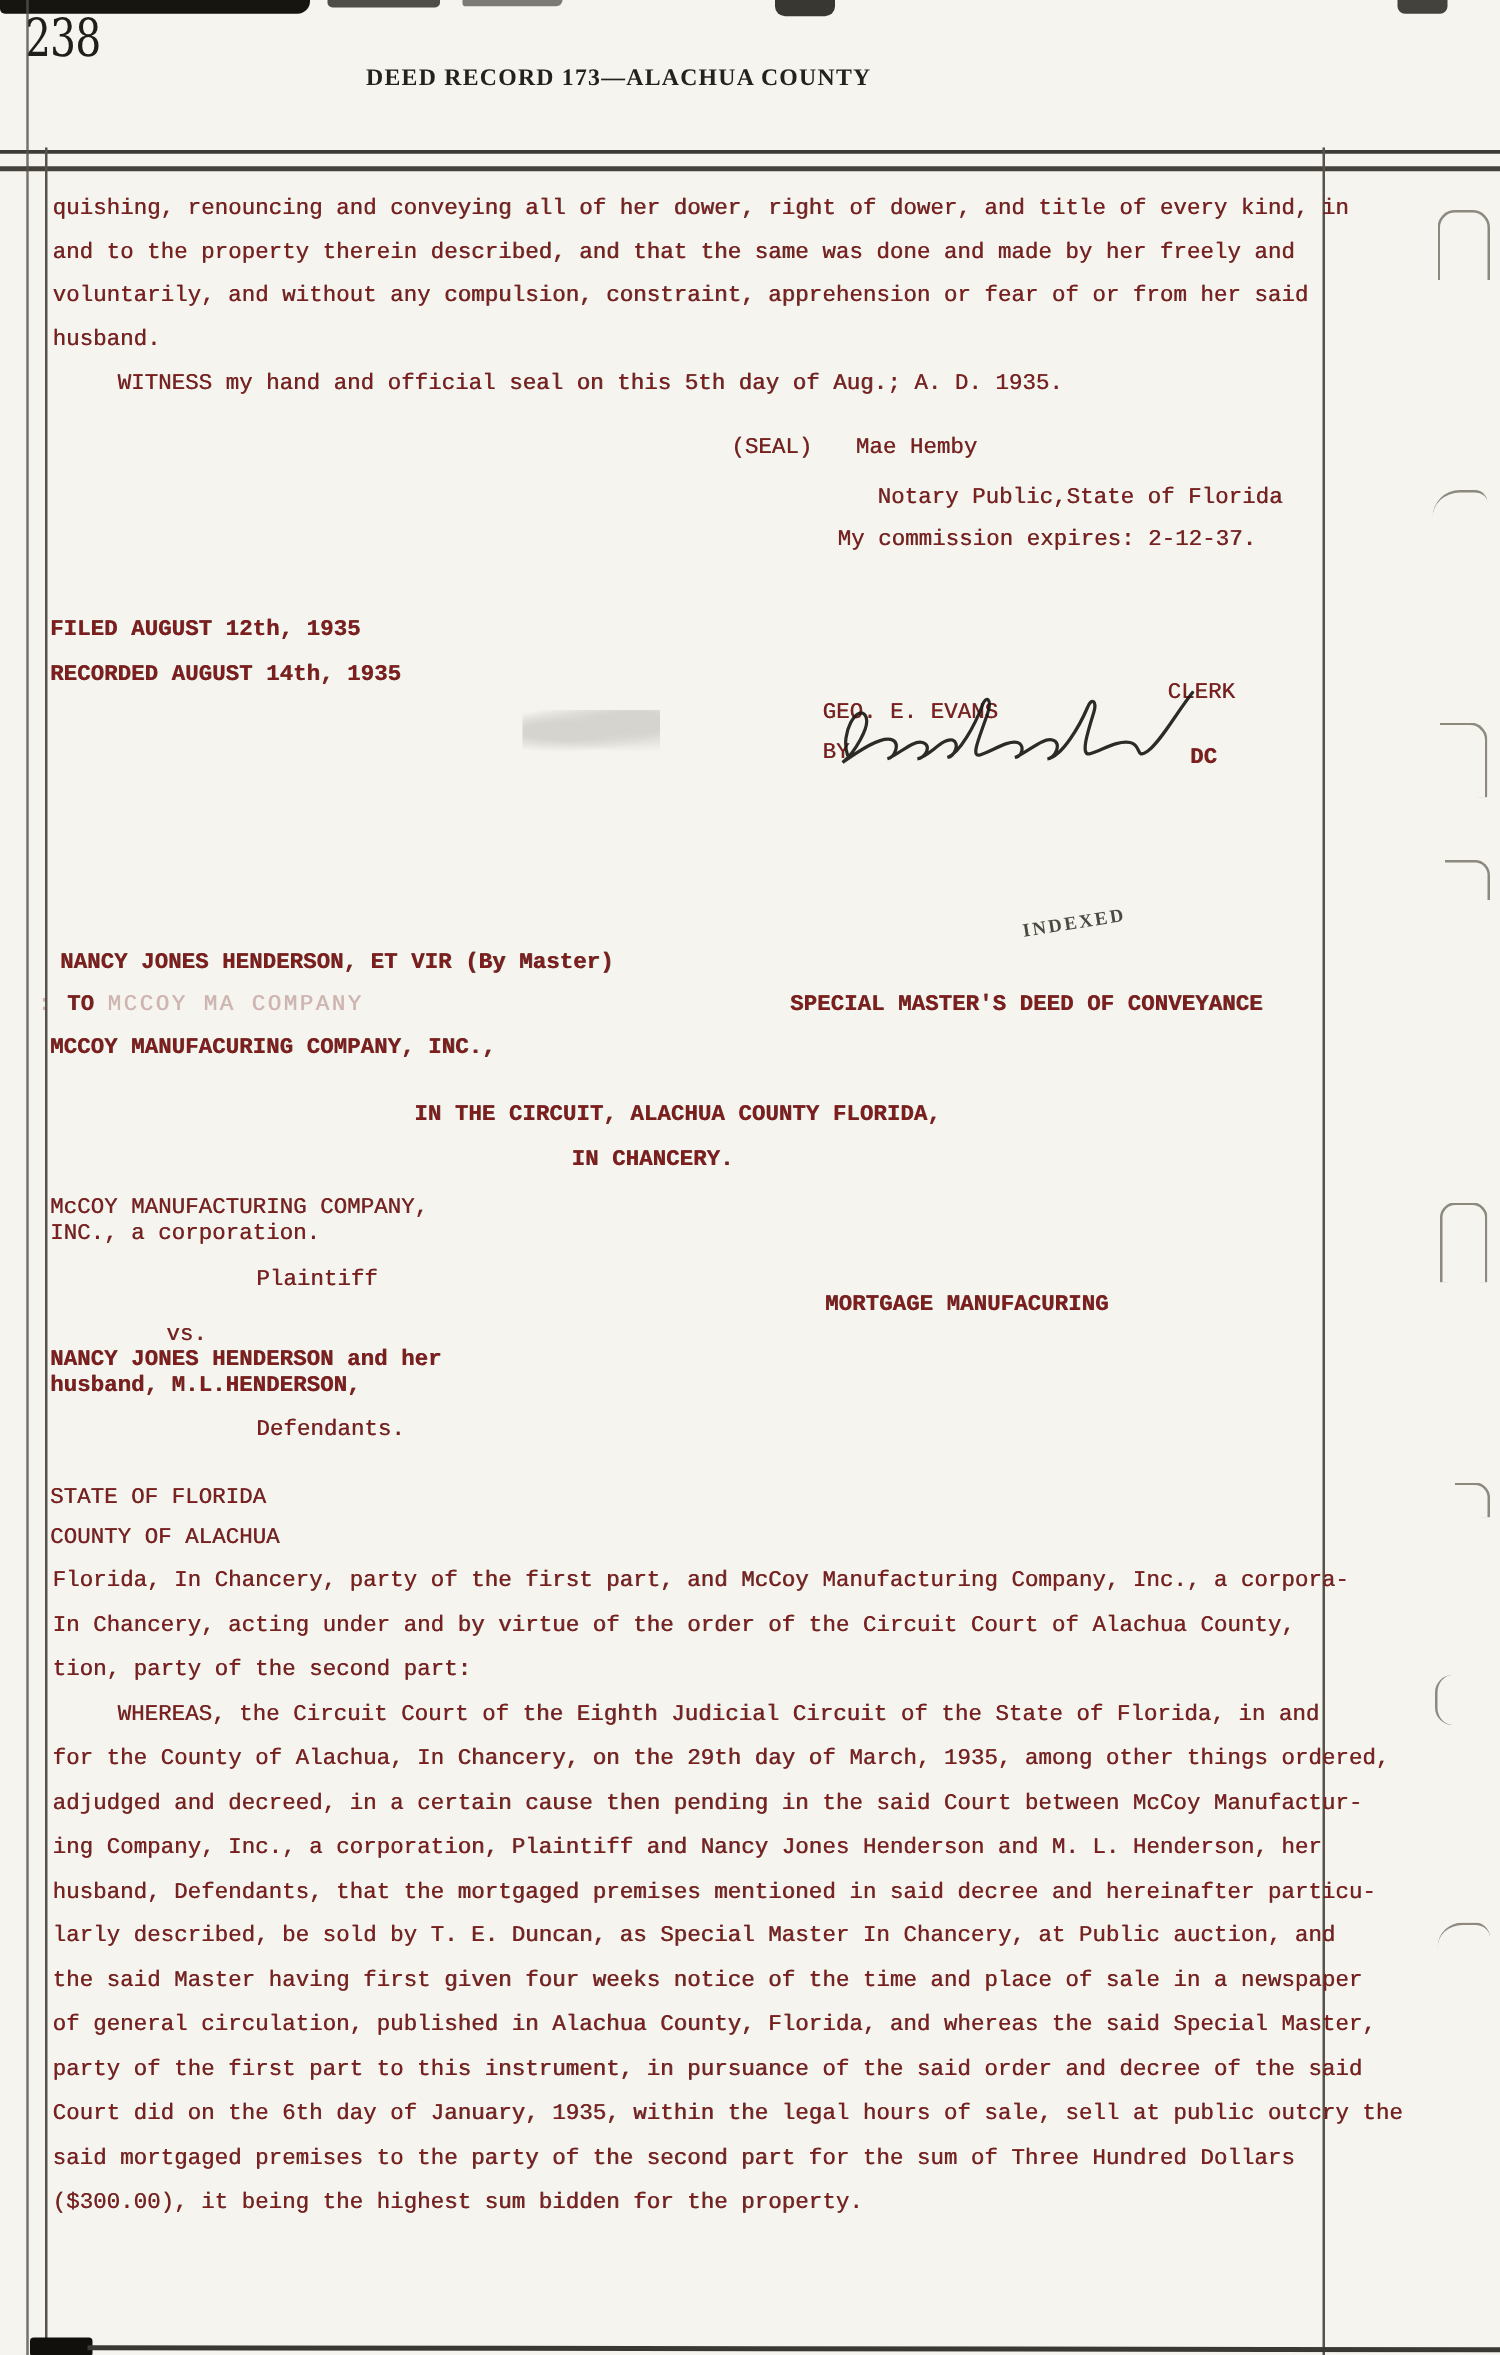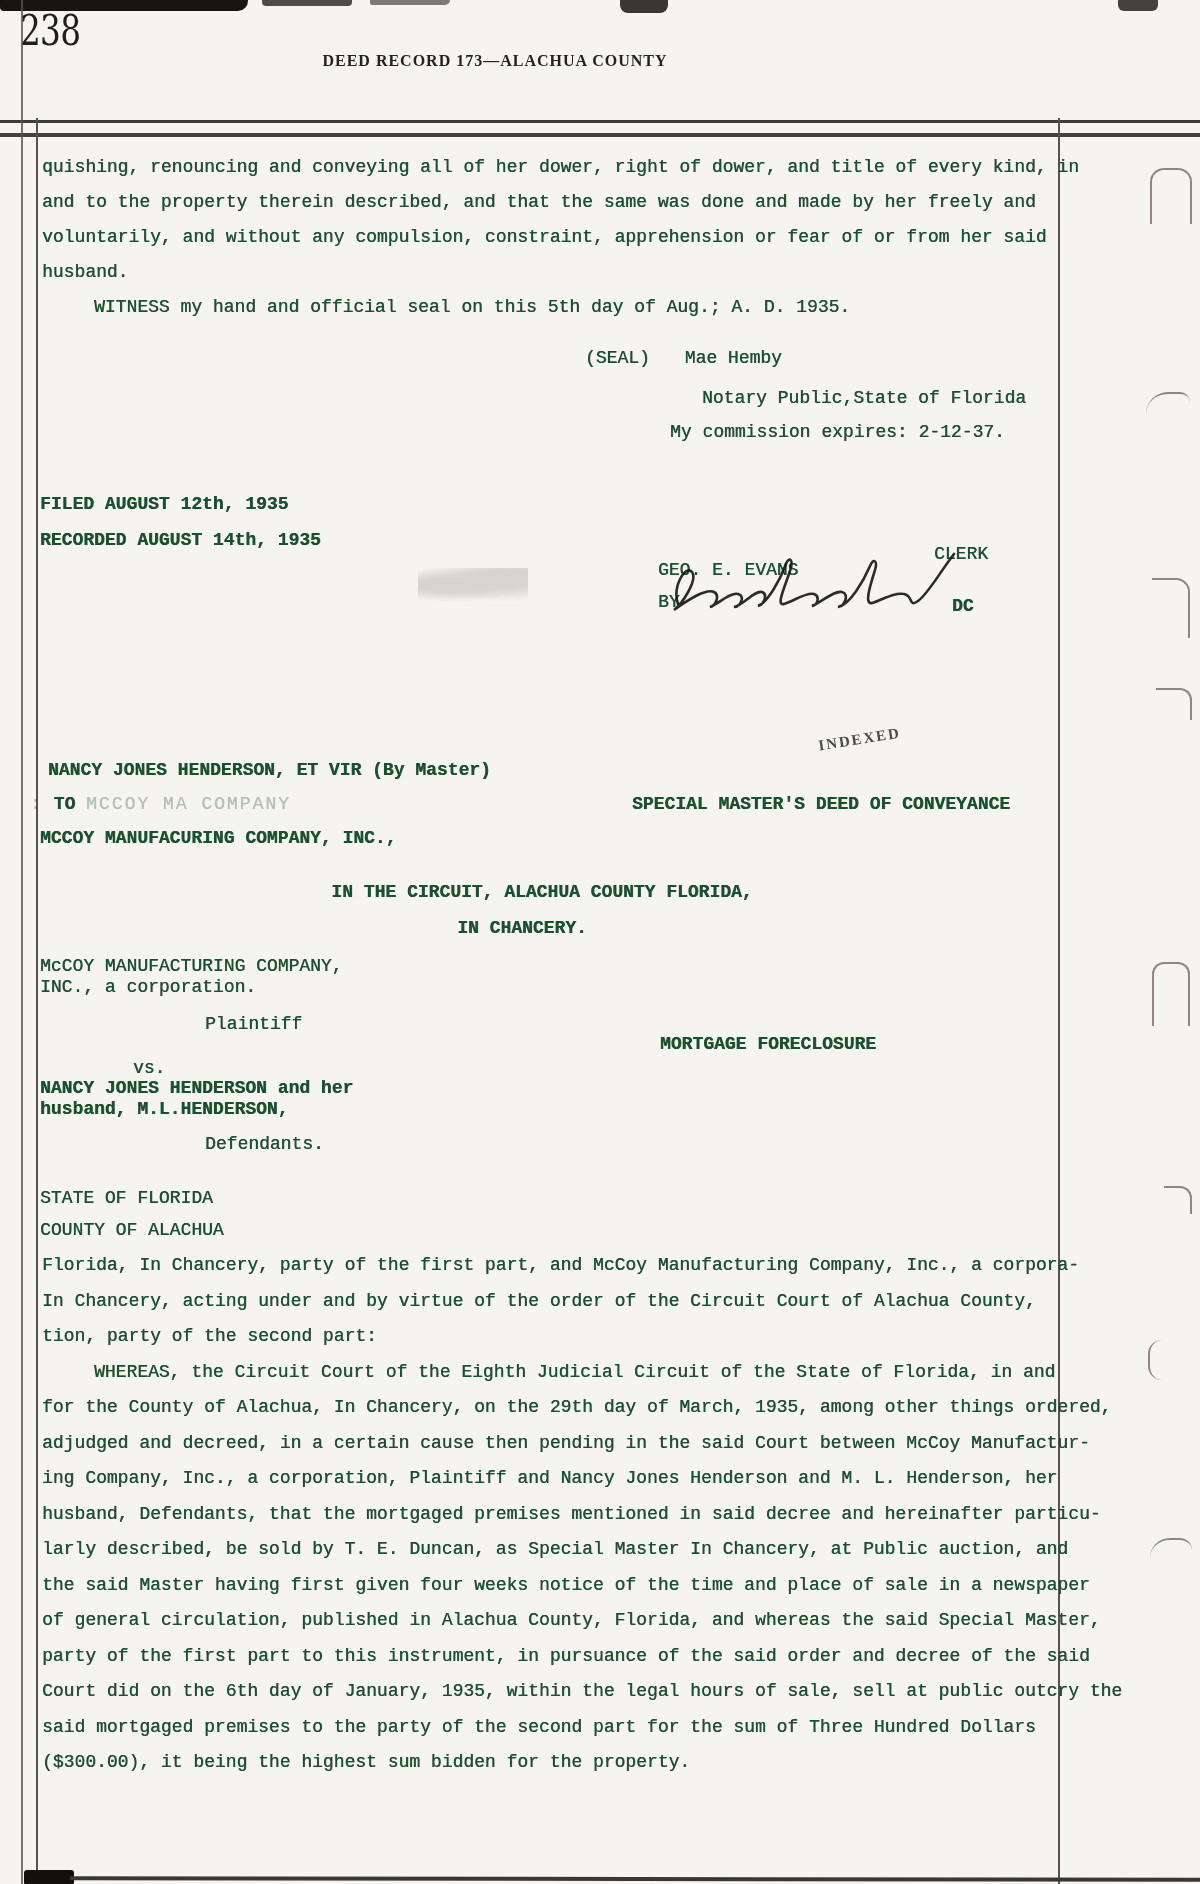--- a/index.html
+++ b/index.html
@@ -4,34 +4,34 @@
 <style>
   html,body { margin:0; padding:0; background:#d8d5cf; }
   .page {
     position:relative; width:1200px; height:1884px; margin:0 auto;
     background:#f6f4ef; overflow:hidden;
     font-family:"Liberation Mono", monospace; color:#26241f;
   }
   .abs { position:absolute; }
   .tw {
     font-family:"Liberation Mono", monospace;
-    font-size:18px; color:#14532d; white-space:nowrap;
+    font-size:18px; color:#7f1d1d; white-space:nowrap;
     text-shadow:0.45px 0 0 rgba(38,36,31,.75);
   }
   .b { font-weight:bold; }
   
   .page-number {
     left:20px; top:6px; font-family:"DejaVu Serif", serif;
     font-size:42px; color:#201e1a; transform:scaleX(.78); transform-origin:left top;
     letter-spacing:-1px;
   }
   .header-title {
     left:140px; top:52px; width:710px; text-align:center;
     font-family:"Liberation Serif", serif; font-weight:bold;
-    font-size:16px; letter-spacing:1px; color:#24221e; white-space:nowrap;
+    font-size:19px; letter-spacing:1px; color:#24221e; white-space:nowrap;
   }
   .rule-double {
     left:0; top:120px; width:1200px; height:10px;
     border-top:3px solid #3f3c37; border-bottom:4px solid #45423c;
   }
   
   .vline { background:#57534b; width:2px; }
   .v-left-outer { left:21px; top:0; height:1884px; width:2px; opacity:.8; }
   .v-left-inner { left:36px; top:118px; height:1766px; }
   .v-right      { left:1058px; top:118px; height:1766px; }
@@ -141,21 +141,21 @@
   <div class="abs tw b" style="left:40px; top:828px;">MCCOY MANUFACURING COMPANY, INC.,</div>
 
   <div class="abs tw b center-block" style="left:42px; top:882px; width:1000px;">IN THE CIRCUIT, ALACHUA COUNTY FLORIDA,</div>
   <div class="abs tw b center-block" style="left:42px; top:918px; width:960px;">IN CHANCERY.</div>
 
   <div class="abs tw tight" style="left:40px; top:956px;">
     <div>McCOY MANUFACTURING COMPANY,</div>
     <div>INC., a corporation.</div>
   </div>
   <div class="abs tw" style="left:205px; top:1014px;">Plaintiff</div>
-  <div class="abs tw b" style="left:660px; top:1034px;">MORTGAGE FORECLOSURE</div>
+  <div class="abs tw b" style="left:660px; top:1034px;">MORTGAGE MANUFACURING</div>
   <div class="abs tw" style="left:133px; top:1058px;">vs.</div>
 
   <div class="abs tw tight b" style="left:40px; top:1078px;">
     <div>NANCY JONES HENDERSON and her</div>
     <div>husband, M.L.HENDERSON,</div>
   </div>
   <div class="abs tw" style="left:205px; top:1134px;">Defendants.</div>
 
   <div class="abs tw" style="left:40px; top:1188px;">STATE OF FLORIDA</div>
   <div class="abs tw" style="left:40px; top:1220px;">COUNTY OF ALACHUA</div>

